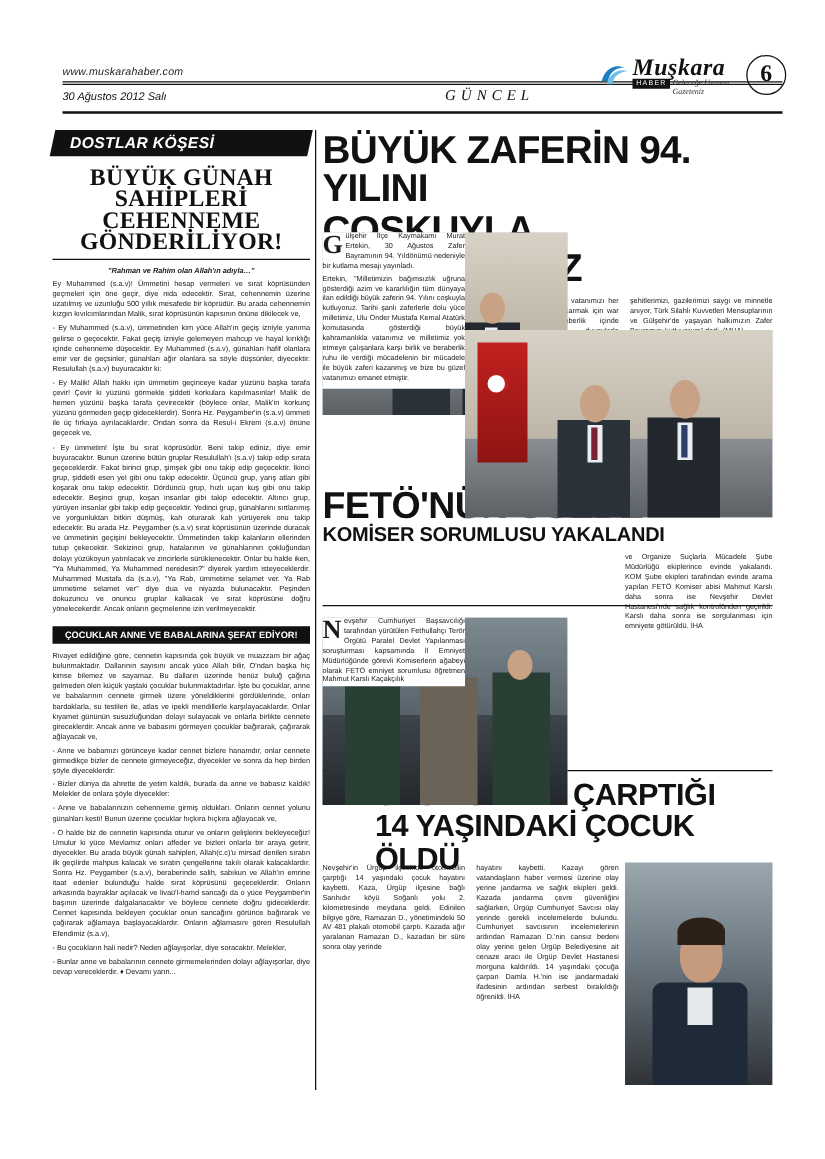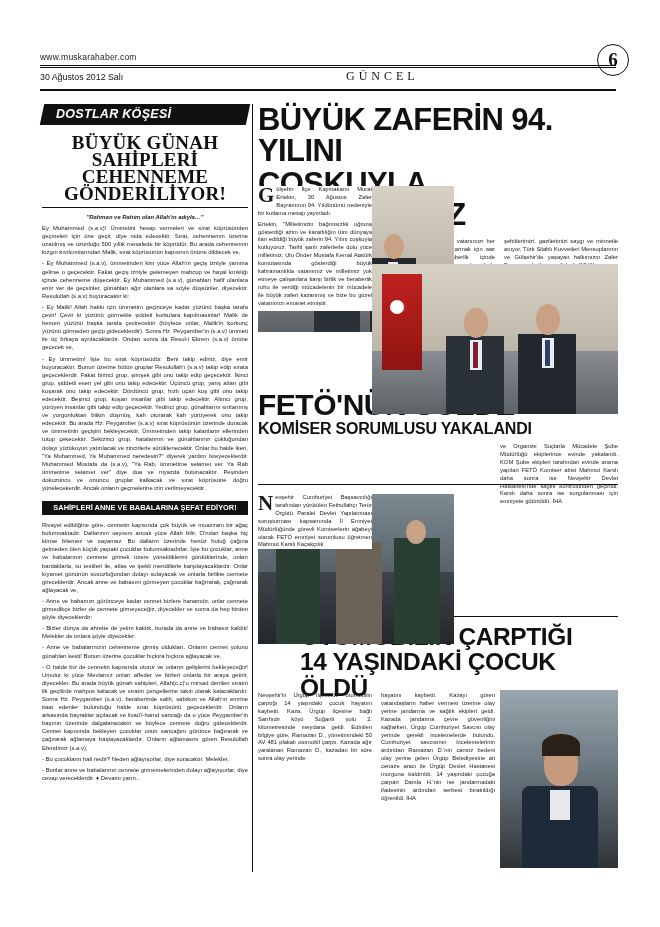--- a/index.html
+++ b/index.html
@@ -1,20 +1,20 @@
 <!DOCTYPE html>
 <html><head>
 <meta charset="utf-8">
 <style>
   html,body{margin:0;padding:0;background:#ffffff;}
   body{width:660px;height:927px;font-family:"Liberation Serif",serif;color:#111;}
   .page{position:relative;width:660px;height:927px;background:#fff;overflow:hidden;}
 
   
-  .masthead{position:absolute;left:40px;top:48px;width:576px;height:46px;}
+  .masthead{position:absolute;left:50px;top:48px;width:576px;height:46px;font-style:italic;}
   .site-url{position:absolute;left:0;top:4px;font-family:"Liberation Sans",sans-serif;font-size:8.5px;color:#222;letter-spacing:.2px;}
   .rule-top{position:absolute;left:0;top:17px;width:576px;height:1px;background:#111;}
   .rule-top2{position:absolute;left:0;top:19px;width:576px;height:.6px;background:#111;}
   .date{position:absolute;left:0;top:24px;font-family:"Liberation Sans",sans-serif;font-size:8.8px;color:#111;}
   .section-title{position:absolute;left:306px;top:21px;font-family:"Liberation Serif",serif;font-size:12px;letter-spacing:4px;color:#111;}
   .rule-bot{position:absolute;left:0;top:41px;width:576px;height:1.6px;background:#111;}
 
   .logo{position:absolute;left:480px;top:44px;width:110px;height:34px;}
   .logo .swirl{position:absolute;left:0;top:4px;width:26px;height:22px;}
   .logo .brand{position:absolute;left:26px;top:0px;font-family:"Liberation Serif",serif;font-weight:bold;font-style:italic;font-size:19px;color:#111;letter-spacing:.5px;}
@@ -79,41 +79,50 @@
 
   <div class="masthead">
     <div class="site-url">www.muskarahaber.com</div>
     <div class="rule-top"></div>
     <div class="rule-top2"></div>
     <div class="date">30 Ağustos 2012 Salı</div>
     <div class="section-title">GÜNCEL</div>
     <div class="rule-bot"></div>
   </div>
 
+  <div class="logo">
+    <svg class="swirl" viewBox="0 0 40 34">
+      <path d="M2 26 C6 10, 20 4, 30 10 C22 8, 12 14, 10 26 Z" fill="#1b7fc4"></path>
+      <path d="M8 30 C12 16, 24 10, 34 14 C26 14, 16 20, 15 30 Z" fill="#6fc0e8"></path>
+    </svg>
+    <div class="brand">Muşkara</div>
+    <div class="sub1">HABER</div>
+    <div class="sub2">Geleceğe Uzanan Gazeteniz</div>
+  </div>
   <div class="pagenum">6</div>
 
   <div class="leftcol">
     <div class="friends-banner">
       <div class="bar"></div>
       <div class="txt">DOSTLAR KÖŞESİ</div>
     </div>
     <div class="lead-head">BÜYÜK GÜNAH SAHİPLERİ CEHENNEME GÖNDERİLİYOR!</div>
     <div class="lead-rule"></div>
 
     <div class="body-text" style="margin-top:5px;">
       <p class="center">"Rahman ve Rahim olan Allah'ın adıyla…"</p>
       <p>Ey Muhammed (s.a.v)! Ümmetini hesap vermeleri ve sırat köprüsünden geçmeleri için öne geçir, diye nida edecektir. Sırat, cehennemin üzerine uzatılmış ve uzunluğu 500 yıllık mesafede bir köprüdür. Bu arada cehennemin kızgın kıvılcımlarından Malik, sırat köprüsünün kapısının önüne dikilecek ve,</p>
       <p>- Ey Muhammed (s.a.v), ümmetinden kim yüce Allah'ın geçiş izniyle yanıma gelirse o geçecektir. Fakat geçiş izniyle gelemeyen mahcup ve hayal kırıklığı içinde cehenneme düşecektir. Ey Muhammed (s.a.v), günahları hafif olanlara emir ver de geçsinler, günahları ağır olanlara sa söyle düşsünler, diyecektir. Resulullah (s.a.v) buyuracaktır ki:</p>
       <p>- Ey Malik! Allah hakkı için ümmetim geçinceye kadar yüzünü başka tarafa çevir! Çevir ki yüzünü görmekle şiddeti korkulara kapılmasınlar! Malik de hemen yüzünü başka tarafa çevirecektir (böylece onlar, Malik'in korkunç yüzünü görmeden geçip gideceklerdir). Sonra Hz. Peygamber'in (s.a.v) ümmeti ile üç fırkaya ayrılacaklardır. Ondan sonra da Resul-i Ekrem (s.a.v) önüne geçecek ve,</p>
       <p>- Ey ümmetim! İşte bu sırat köprüsüdür. Beni takip ediniz, diye emir buyuracaktır. Bunun üzerine bütün gruplar Resulullah'ı (s.a.v) takip edip sırata geçeceklerdir. Fakat birinci grup, şimşek gibi onu takip edip geçecektir. İkinci grup, şiddetli esen yel gibi onu takip edecektir. Üçüncü grup, yarış atları gibi koşarak onu takip edecektir. Dördüncü grup, hızlı uçan kuş gibi onu takip edecektir. Beşinci grup, koşan insanlar gibi takip edecektir. Altıncı grup, yürüyen insanlar gibi takip edip geçecektir. Yedinci grup, günahlarını sırtlarımış ve yorgunluktan bitkin düşmüş, kah oturarak kah yürüyerek onu takip edecektir. Bu arada Hz. Peygamber (s.a.v) sırat köprüsünün üzerinde duracak ve ümmetinin geçişini bekleyecektir. Ümmetinden takip kalanların ellerinden tutup çekecektir. Sekizinci grup, hatalarının ve günahlarının çokluğundan dolayı yüzükoyun yatırılacak ve zincirlerle sürüklenecektir. Onlar bu halde iken, "Ya Muhammed, Ya Muhammed neredesin?" diyerek yardım isteyeceklerdir. Muhammed Mustafa da (s.a.v), "Ya Rab, ümmetime selamet ver. Ya Rab ümmetime selamet ver" diye dua ve niyazda bulunacaktır. Peşinden dokuzuncu ve onuncu gruplar kalkacak ve sırat köprüsüne doğru yönelecekerdir. Ancak onların geçmelerine izin verilmeyecektir.</p>
     </div>
 
     <div class="sub-banner">
       <div class="bar"></div>
-      <div class="txt">SAHİPLERİ ANNE VE BABALARINA ŞEFAT EDİYOR!</div>
+      <div class="txt">ÇOCUKLAR ANNE VE BABALARINA ŞEFAT EDİYOR!</div>
     </div>
 
     <div class="body-text">
       <p>Rivayet edildiğine göre, cennetin kapısında çok büyük ve muazzam bir ağaç bulunmaktadır. Dallarının sayısını ancak yüce Allah bilir, O'ndan başka hiç kimse bilemez ve sayamaz. Bu dalların üzerinde henüz buluğ çağına gelmeden ölen küçük yaştaki çocuklar bulunmaktadırlar. İşte bu çocuklar, anne ve babalarının cennete girmek üzere yöneldiklerini gördüklerinde, onları bardaklarla, su testileri ile, atlas ve ipekli mendillerle karşılayacaklardır. Onlar kıyamet gününün susuzluğundan dolayı sulayacak ve onlarla birlikte cennete gireceklerdir. Ancak anne ve babasını görmeyen çocuklar bağırarak, çağırarak ağlayacak ve,</p>
       <p>- Anne ve babamızı görünceye kadar cennet bizlere hanamdır, onlar cennete girmedikçe bizler de cennete girmeyeceğiz, diyecekler ve sonra da hep birden şöyle diyeceklerdir:</p>
       <p>- Bizler dünya da ahrette de yetim kaldık, burada da anne ve babasız kaldık! Melekler de onlara şöyle diyecekler:</p>
       <p>- Anne ve babalarınızın cehenneme girmiş oldukları. Onların cennet yolunu günahları kesti! Bunun üzerine çocuklar hıçkıra hıçkıra ağlayacak ve,</p>
       <p>- O halde biz de cennetin kapısında oturur ve onların gelişlerini bekleyeceğiz! Umulur ki yüce Mevlamız onları affeder ve bizleri onlarla bir araya getirir, diyecekler. Bu arada büyük günah sahipleri, Allah(c.c)'u mirsad denilen sıratın ilk geçilirde mahpus kalacak ve sıratın çengellerine takılı olarak kalacaklardır. Sonra Hz. Peygamber (s.a.v), beraberinde salih, sabıkun ve Allah'ın emrine itaat edenler bulunduğu halde sırat köprüsünü geçeceklerdir. Onların arkasında bayraklar açılacak ve livaü'l-hamd sancağı da o yüce Peygamber'in başının üzerinde dalgalanacaktır ve böylece cennete doğru gideceklerdir. Cennet kapısında bekleyen çocuklar onun sancağını görünce bağırarak ve çağırarak ağlamaya başlayacaklardır. Onların ağlamasını gören Resulullah Efendimiz (s.a.v),</p>
       <p>- Bu çocukların hali nedir? Neden ağlayışorlar, diye soracaktır. Melekler,</p>
       <p>- Bunlar anne ve babalarının cennete girmemelerinden dolayı ağlayışorlar, diye cevap vereceklerdir. ♦ Devamı yarın...</p>

